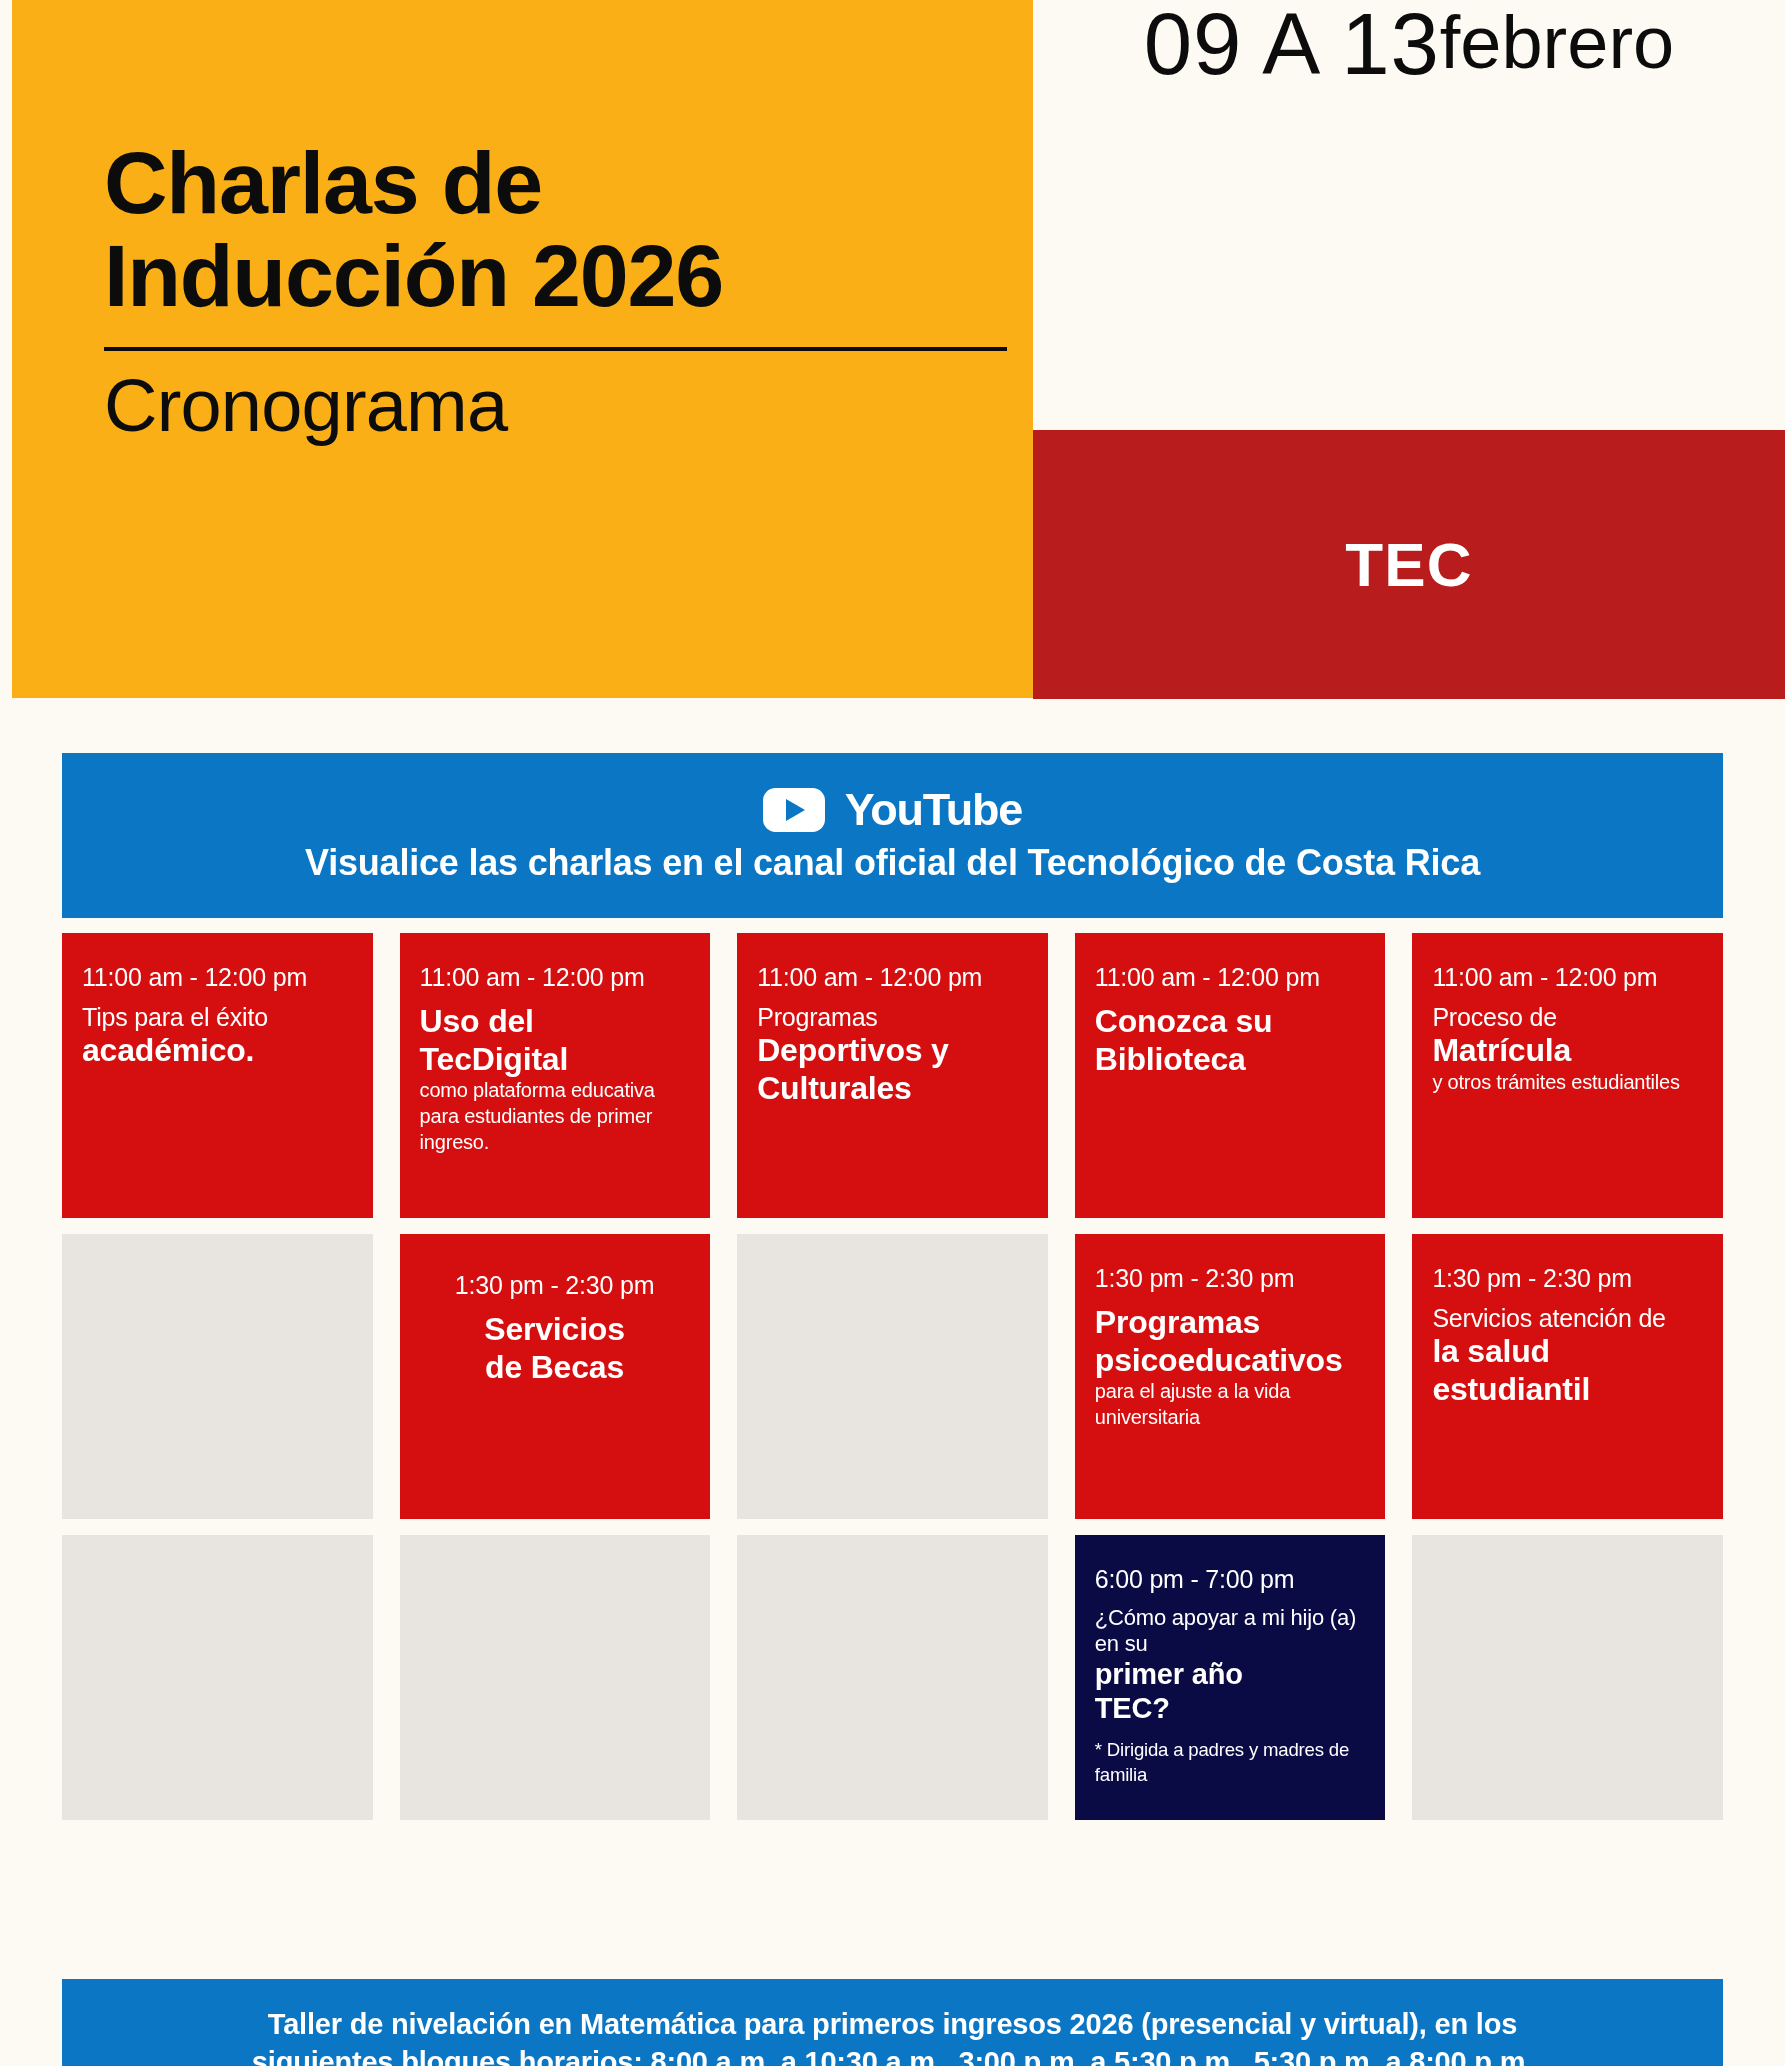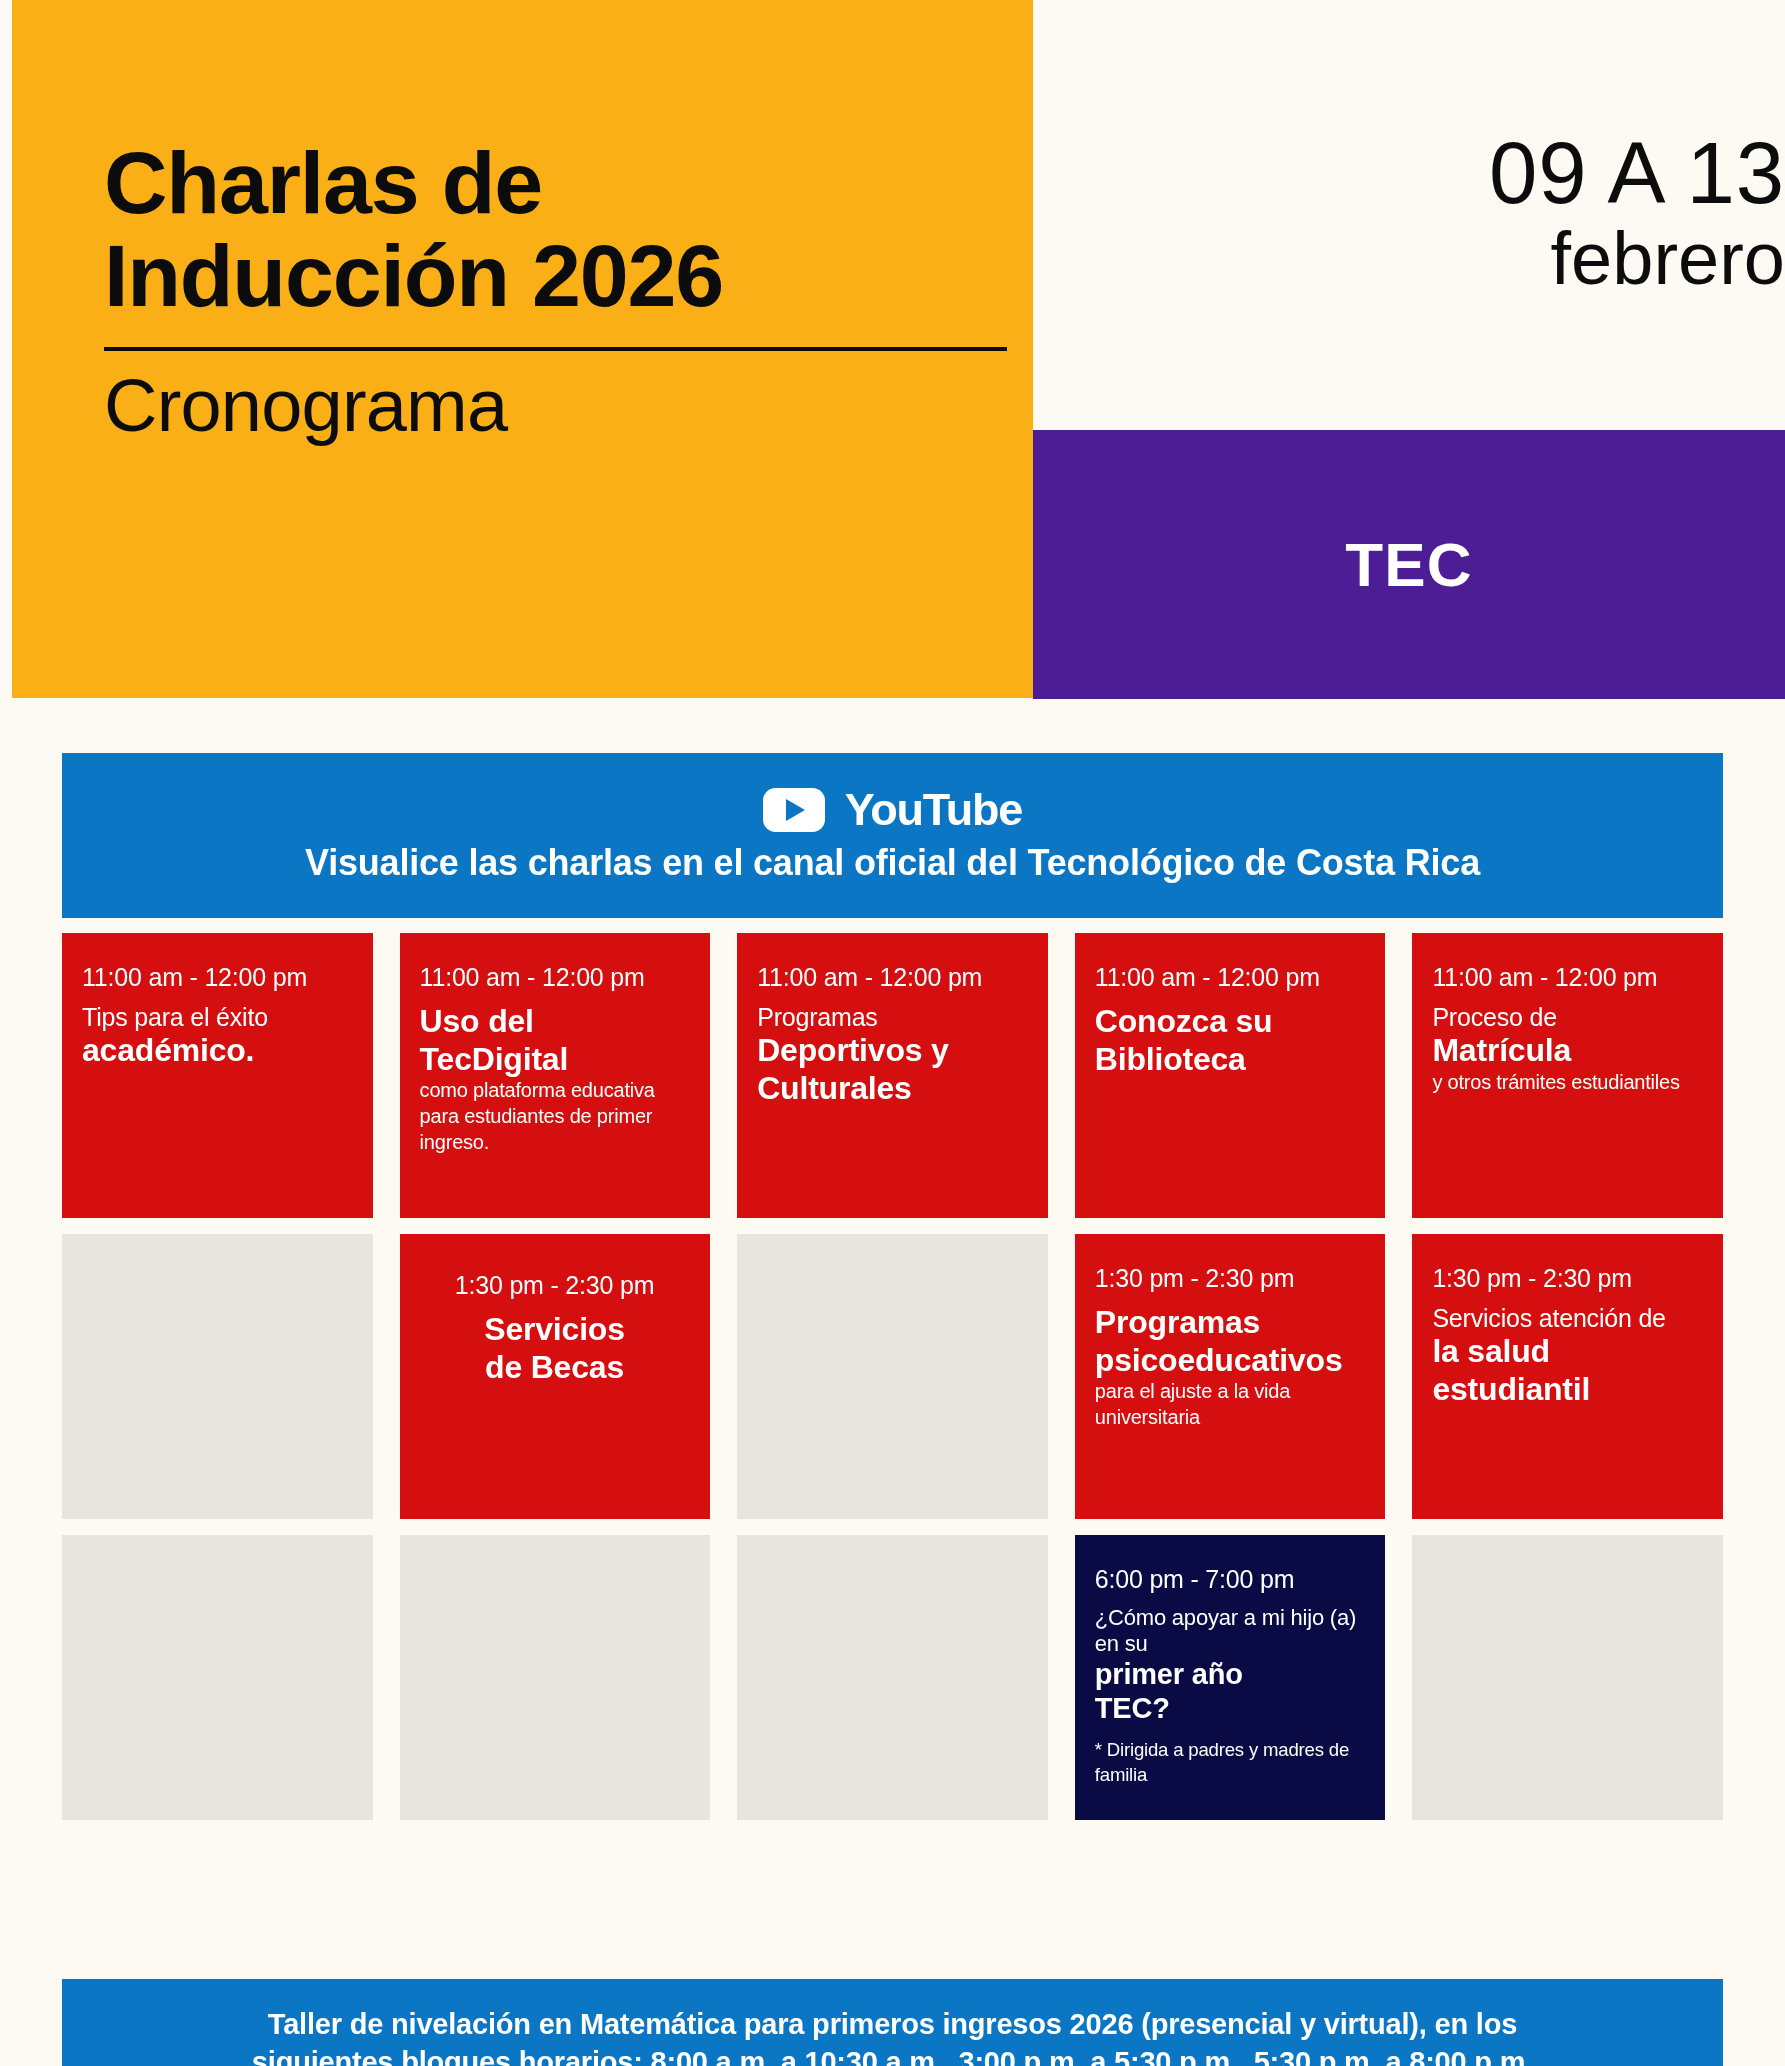--- a/index.html
+++ b/index.html
@@ -29,31 +29,31 @@
     width:903px;height:4.1px;background:#0C0C0C;margin:24px 0 18px 0;
   }
   .hdr-sub{
     font-size:74px;font-weight:400;color:#0C0C0C;line-height:1;margin:0;
     letter-spacing:-0.8px;
   }
 
   .hdr-cream{
     position:absolute;left:1033px;top:0;width:752px;height:430px;
     background:#FDFAF3;
-    display:flex;flex-direction:column;align-items:flex-end;justify-content:center;
+    display:flex;flex-direction:row;align-items:flex-start;justify-content:center;
   }
   .hdr-daterange{
     font-size:87px;font-weight:400;color:#0C0C0C;line-height:1.0;letter-spacing:0.8px;margin:0;
   }
   .hdr-month{
     font-size:74px;font-weight:400;color:#0C0C0C;line-height:1.15;margin:0;letter-spacing:0px;
   }
   .hdr-navy{
     position:absolute;left:1033px;top:430px;width:752px;height:269px;
-    background:#4c1d95;
+    background:#b91c1c;
     display:flex;align-items:center;justify-content:center;
   }
   .hdr-logo{
     font-size:62px;font-weight:700;color:#FFFFFF;letter-spacing:1.2px;line-height:1;margin:0;
   }
 
   
   .grid{
     position:absolute;left:62px;top:736px;width:1661px;
   }

